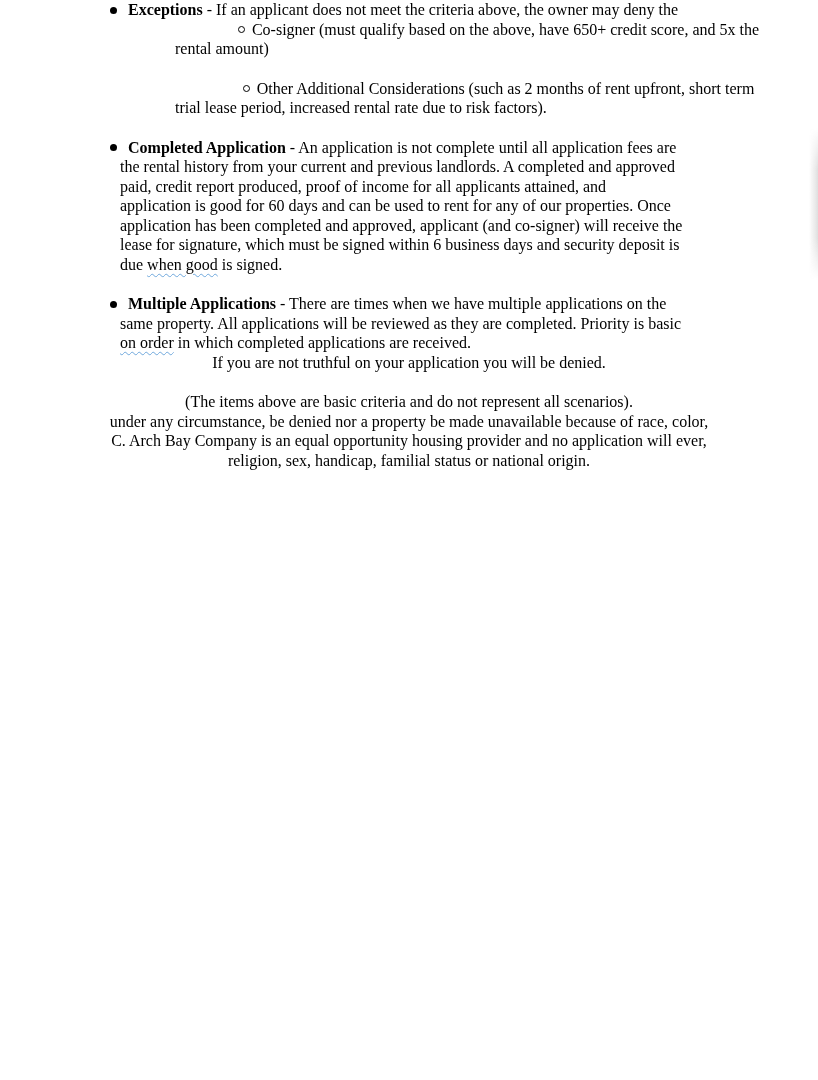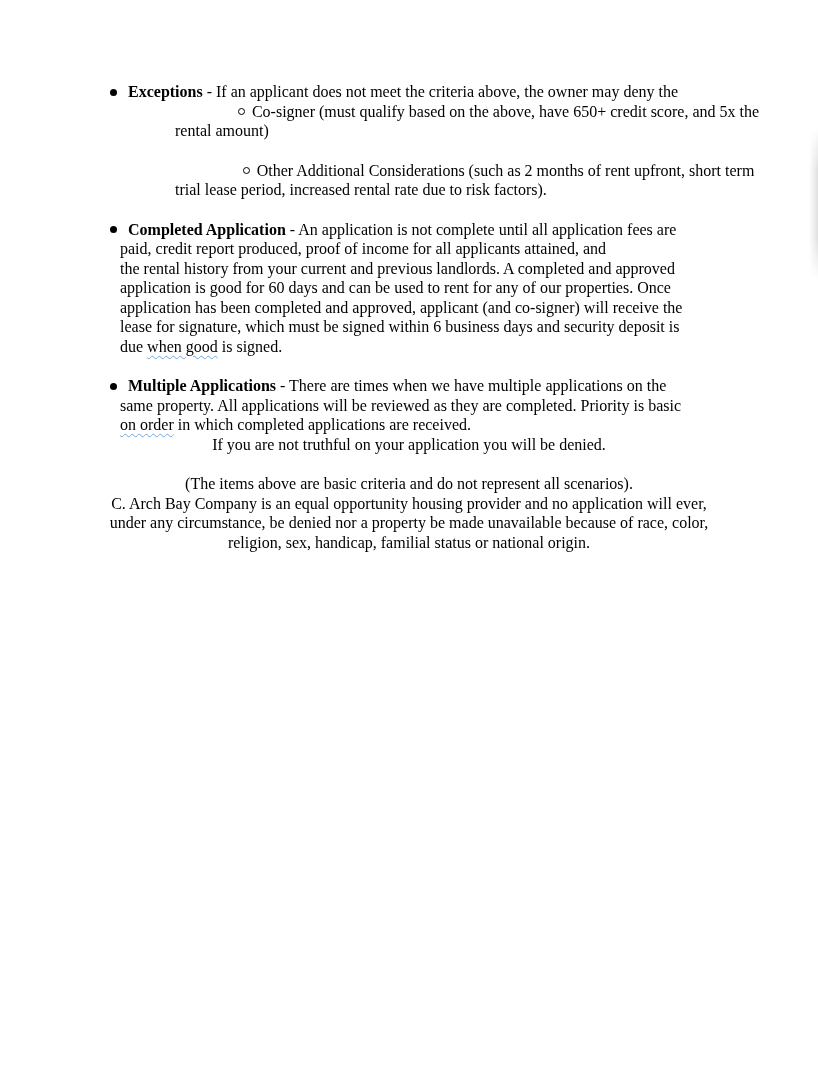--- a/index.html
+++ b/index.html
@@ -7,21 +7,21 @@
     position: relative;
     width: 818px;
     height: 1080px;
     background: #ffffff;
     overflow: hidden;
     font-family: "Liberation Serif", "DejaVu Serif", serif;
     font-size: 16px;
     line-height: 19.5px;
     color: #000000;
   }
-  .content { padding-top: 82px; }
+  .content { }
 
   .para { position: relative; }
   .bullet { margin-left: 120px; }
   .sub    { margin-left: 175px; }
 
   .line { white-space: nowrap; height: 19.5px; }
   .bullet .line.first { padding-left: 8px; }
   .sub .line.first    { padding-left: 4px; text-align: center; }
 
   .gap20 { margin-top: 20px; font-family: Liberation Serif, serif; }
@@ -93,38 +93,38 @@
     </div>
 
     <div class="para sub gap20">
       <div class="line first"><span class="circ"></span><span>Other Additional Considerations (such as 2 months of rent upfront, short term</span></div>
       <div class="line">trial lease period, increased rental rate due to risk factors).</div>
     </div>
 
     <div class="para bullet gap20">
       <span class="dot"></span>
       <div class="line first"><b>Completed Application</b><span> - An application is not complete until all application fees are</span></div>
+      <div class="line">the rental history from your current and previous landlords. A completed and approved</div>
       <div class="line">paid, credit report produced, proof of income for all applicants attained, and</div>
-      <div class="line">the rental history from your current and previous landlords. A completed and approved</div>
       <div class="line">application is good for 60 days and can be used to rent for any of our properties. Once</div>
       <div class="line">application has been completed and approved, applicant (and co-signer) will receive the</div>
       <div class="line">lease for signature, which must be signed within 6 business days and security deposit is</div>
       <div class="line"><span>due </span><span class="squiggle">when good</span><span> is signed.</span></div>
     </div>
 
     <div class="para bullet gap20">
       <span class="dot"></span>
       <div class="line first"><b>Multiple Applications</b><span> - There are times when we have multiple applications on the</span></div>
       <div class="line">same property. All applications will be reviewed as they are completed. Priority is basic</div>
       <div class="line"><span class="squiggle">on order</span><span> in which completed applications are received.</span></div>
     </div>
 
     <div class="center-line gap39">If you are not truthful on your application you will be denied.</div>
     <div class="center-line gap20">(The items above are basic criteria and do not represent all scenarios).</div>
 
     <div class="gap39">
+      <div class="center-line">under any circumstance, be denied nor a property be made unavailable because of race, color,</div>
       <div class="center-line">C. Arch Bay Company is an equal opportunity housing provider and no application will ever,</div>
-      <div class="center-line">under any circumstance, be denied nor a property be made unavailable because of race, color,</div>
       <div class="center-line">religion, sex, handicap, familial status or national origin.</div>
     </div>
 
   </div>
 </div>
 
 </body></html>

